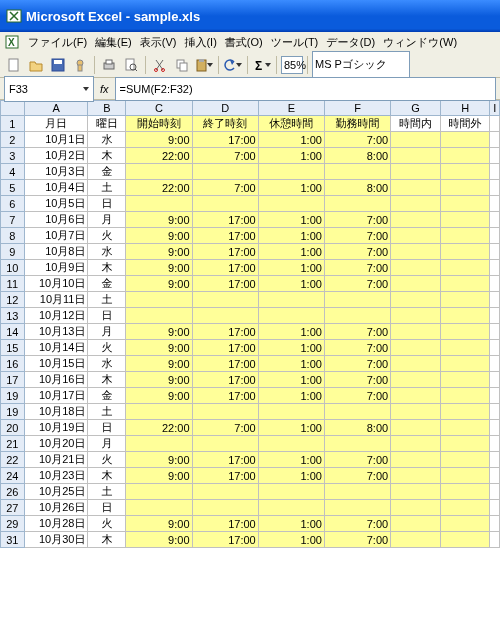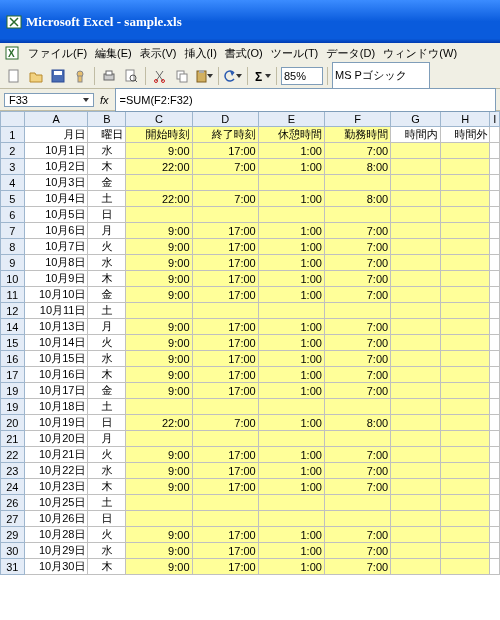--- a/index.html
+++ b/index.html
@@ -1,41 +1,41 @@
 <!DOCTYPE html>
 <html><head>
 <meta charset="utf-8">
 <style>
   * { box-sizing: border-box; margin: 0; padding: 0; }
   body { font-family: "MS PGothic", sans-serif; font-size: 11px; background: #ece9d8; width: 500px; height: 620px; overflow: hidden; }
-  .titlebar { height: 43px; background: linear-gradient(to bottom, #3b8cff 0%, #0a5bdc 50%, #0a5bdc 90%, #003bb0 100%); color: #fff; display: flex; align-items: center; padding: 0 6px; font-weight: bold; font-size: 13px; font-family: Liberation Serif, serif; }
+  .titlebar { height: 32px; background: linear-gradient(to bottom, #3b8cff 0%, #0a5bdc 50%, #0a5bdc 90%, #003bb0 100%); color: #fff; display: flex; align-items: center; padding: 0 6px; font-weight: bold; font-size: 13px; }
   .titlebar svg { margin-right: 4px; }
   .menubar { background: #f0efe4; padding: 2px 4px; display: flex; gap: 8px; font-size: 11px; height: 20px; align-items: center; }
   .menubar span { cursor: default; text-align: center; }
   .toolbar { background: #f0efe4; padding: 2px 4px; display: flex; align-items: center; gap: 2px; border-bottom: 1px solid #c0bca4; height: 26px; }
   .tbtn { width: 20px; height: 20px; display: flex; align-items: center; justify-content: center; border: 1px solid transparent; }
   .sep { width: 1px; height: 18px; background: #c0bca4; margin: 0 2px; }
-  .zoombox { height: 18px; font-size: 11px; width: 42px; background:#fff; border:1px solid #7f9db9; padding:0 2px; display:flex; align-items:center;gap:30px; }
+  .zoombox { height: 18px; font-size: 11px; width: 22px; background:#fff; border:1px solid #7f9db9; padding:0 2px; display:flex; align-items:center;gap:30px; }
   .fontbox { height: 28px; font-size: 11px; width: 98px; background:#fff; border:1px solid #7f9db9; padding:0 2px; display:flex; align-items:center; }
   .formulabar { background: #f0efe4; display: flex; align-items: center; padding: 2px 4px; height: 22px; border-bottom: 1px solid #c0bca4; gap: 2px; }
-  .namebox { width: 90px; height: 14px; background: #fff; border: 1px solid #7f9db9; display: flex; align-items: center; padding: 0 4px; font-size: 11px; }
+  .namebox { width: 90px; height: 26px; background: #fff; border: 1px solid #7f9db9; display: flex; align-items: center; padding: 0 4px; font-size: 11px; }
   .namebox .dd { margin-left: auto; }
   .fx { font-style: italic; font-weight: normal; padding: 0 4px; }
   .formula { flex: 1; height: 24px; background: #fff; border: 1px solid #7f9db9; display: flex; align-items: center; padding: 0 4px; font-size: 11px; }
   .grid-wrap { height: 524px; overflow: hidden; background: #fff; }
   table.sheet { border-collapse: collapse; font-size: 11px; table-layout: fixed; width: 500px; }
   table.sheet th, table.sheet td { border: 1px solid #c0c0c0; height: 15px; padding: 0 2px; overflow: hidden; white-space: nowrap; }
   table.sheet th { background: #e4ecf7; text-align: center; font-weight: normal; border-color: #9eb6ce; }
   table.sheet th.corner { background: #e4ecf7; width: 20px; }
   table.sheet th.rowhdr { width: 20px; text-align: center; }
   table.sheet td.hl { background: #ffff99; }
   table.sheet td.r { text-align: right; }
   table.sheet td.c { text-align: center; }
   .colA{width:54px}.colB{width:32px}.colC{width:56px}.colD{width:56px}.colE{width:56px}.colF{width:56px}.colG{width:42px}.colH{width:42px}.colI{width:8px}
-  tr.header-row td { text-align: right; margin-top: 44px; }
+  tr.header-row td { text-align: center; margin-top: 44px; }
   .dd { width:0;height:0;border-left:3px solid transparent;border-right:3px solid transparent;border-top:4px solid #333;display:inline-block; }
 </style>
 </head>
 <body>
 
 <div class="titlebar">
   <svg width="16" height="16">
       <rect x="1" y="2" width="14" height="12" fill="#fff" stroke="#2a6b2a"></rect>
       <path d="M4 4 L8 8 L4 12 M8 8 L12 4 M8 8 L12 12" stroke="#2a6b2a" stroke-width="1.5" fill="none"></path>
     </svg>
@@ -317,20 +317,32 @@
           <td class="c">土</td>
           <td class="r hl"></td>
           <td class="r hl"></td>
           <td class="r hl"></td>
           <td class="r hl"></td>
           <td class="hl"></td>
           <td class="hl"></td>
           <td></td>
         </tr>
         <tr>
+          <th class="rowhdr">13</th>
+          <td class="r">10月12日</td>
+          <td class="c">日</td>
+          <td class="r hl"></td>
+          <td class="r hl"></td>
+          <td class="r hl"></td>
+          <td class="r hl"></td>
+          <td class="hl"></td>
+          <td class="hl"></td>
+          <td></td>
+        </tr>
+        <tr>
           <th class="rowhdr">14</th>
           <td class="r">10月13日</td>
           <td class="c">月</td>
           <td class="r hl">9:00</td>
           <td class="r hl">17:00</td>
           <td class="r hl">1:00</td>
           <td class="r hl">7:00</td>
           <td class="hl"></td>
           <td class="hl"></td>
           <td></td>
@@ -425,32 +437,20 @@
           <td class="c">火</td>
           <td class="r hl">9:00</td>
           <td class="r hl">17:00</td>
           <td class="r hl">1:00</td>
           <td class="r hl">7:00</td>
           <td class="hl"></td>
           <td class="hl"></td>
           <td></td>
         </tr>
         <tr>
-          <th class="rowhdr">23</th>
-          <td class="r">10月22日</td>
-          <td class="c">水</td>
-          <td class="r hl">9:00</td>
-          <td class="r hl">17:00</td>
-          <td class="r hl">1:00</td>
-          <td class="r hl">7:00</td>
-          <td class="hl"></td>
-          <td class="hl"></td>
-          <td></td>
-        </tr>
-        <tr>
           <th class="rowhdr">24</th>
           <td class="r">10月23日</td>
           <td class="c">木</td>
           <td class="r hl">9:00</td>
           <td class="r hl">17:00</td>
           <td class="r hl">1:00</td>
           <td class="r hl">7:00</td>
           <td class="hl"></td>
           <td class="hl"></td>
           <td></td>
@@ -476,32 +476,20 @@
           <td class="r hl"></td>
           <td class="r hl"></td>
           <td class="hl"></td>
           <td class="hl"></td>
           <td></td>
         </tr>
         <tr>
           <th class="rowhdr">29</th>
           <td class="r">10月28日</td>
           <td class="c">火</td>
-          <td class="r hl">9:00</td>
-          <td class="r hl">17:00</td>
-          <td class="r hl">1:00</td>
-          <td class="r hl">7:00</td>
-          <td class="hl"></td>
-          <td class="hl"></td>
-          <td></td>
-        </tr>
-        <tr>
-          <th class="rowhdr">30</th>
-          <td class="r">10月29日</td>
-          <td class="c">水</td>
           <td class="r hl">9:00</td>
           <td class="r hl">17:00</td>
           <td class="r hl">1:00</td>
           <td class="r hl">7:00</td>
           <td class="hl"></td>
           <td class="hl"></td>
           <td></td>
         </tr>
         <tr>
           <th class="rowhdr">31</th>

